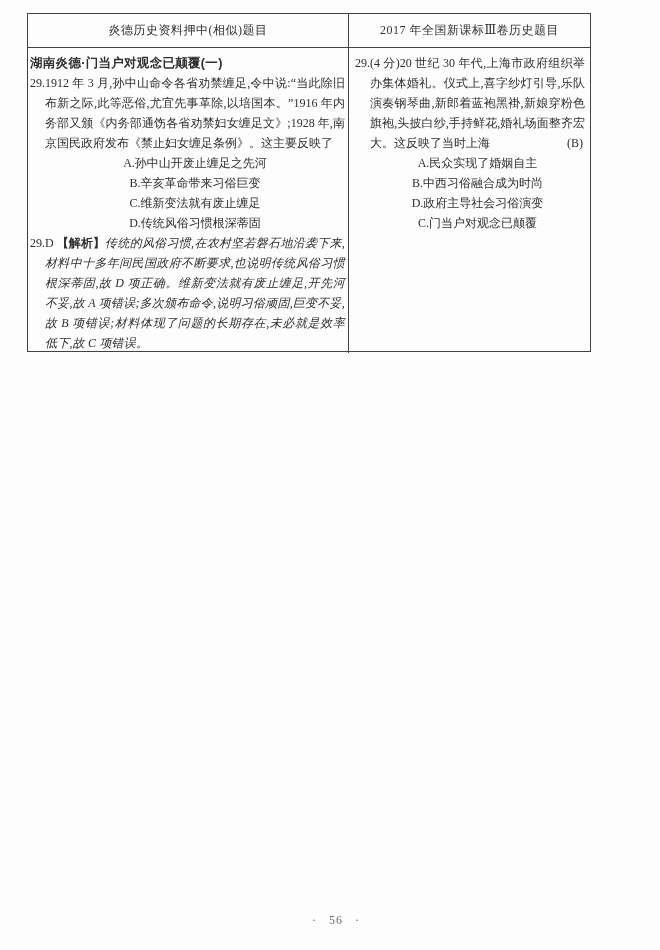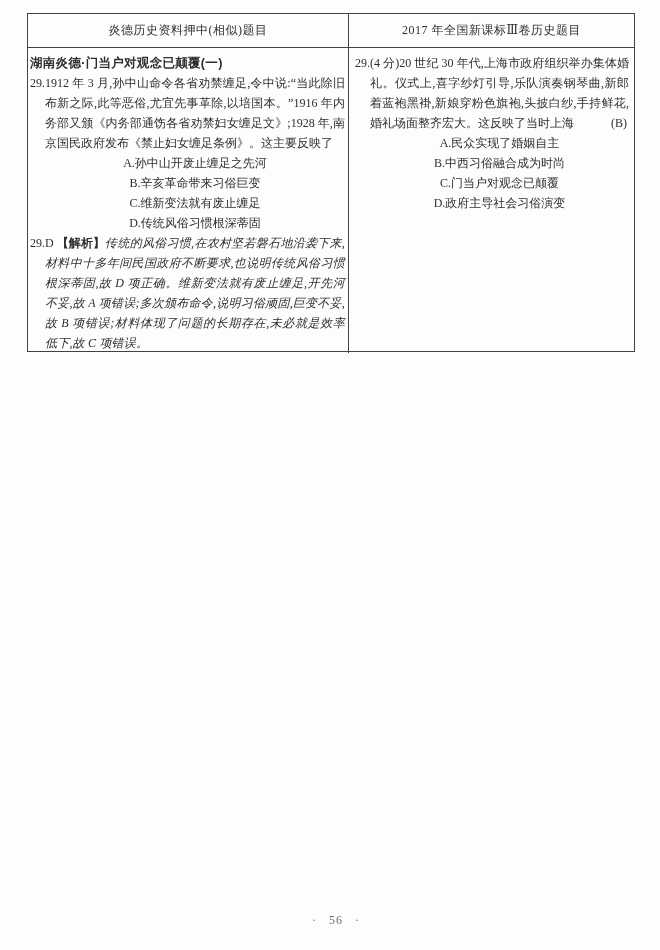--- a/index.html
+++ b/index.html
@@ -13,21 +13,21 @@
     height: 950px;
     background: #fdfdfd;
     font-family: "Liberation Serif", "DejaVu Serif", serif;
     color: #2b2b2b;
     overflow: hidden;
   }
   .exam-table {
     position: absolute;
     left: 27px;
     top: 13px;
-    width: 608px;
+    width: 564px;
     height: 339px;
     border: 1px solid #424242;
     box-sizing: border-box;
     display: grid;
     grid-template-columns: 321px 1fr;
     grid-template-rows: 34px 1fr;
     background: #fdfdfd;
   }
   .hdr-cell {
     box-sizing: border-box;
@@ -112,21 +112,21 @@
 
       <div class="para hang"><span>29.D</span>
         <span class="analysis-tag">【解析】</span><span class="analysis-body">传统的风俗习惯,在农村坚若磐石地沿袭下来,材料中十多年间民国政府不断要求,也说明传统风俗习惯根深蒂固,故 D 项正确。维新变法就有废止缠足,开先河不妥,故 A 项错误;多次颁布命令,说明习俗顽固,巨变不妥,故 B 项错误;材料体现了问题的长期存在,未必就是效率低下,故 C 项错误。</span></div>
     </div>
 
     <div class="body-cell right">
       <div class="para hang"><span>29.</span><span>(4 分)</span><span>20 世纪 30 年代,上海市政府组织举办集体婚礼。仪式上,喜字纱灯引导,乐队演奏钢琴曲,新郎着蓝袍黑褂,新娘穿粉色旗袍,头披白纱,手持鲜花,婚礼场面整齐宏大。这反映了当时上海</span><span class="answer-mark">(B)</span></div>
 
       <div class="option">A.民众实现了婚姻自主</div>
       <div class="option">B.中西习俗融合成为时尚</div>
+      <div class="option">D.政府主导社会习俗演变</div>
       <div class="option">C.门当户对观念已颠覆</div>
-      <div class="option">D.政府主导社会习俗演变</div>
     </div>
 
   </div>
 
   <div class="page-number">· 56 ·</div>
 
 </div>
 
 </body></html>

